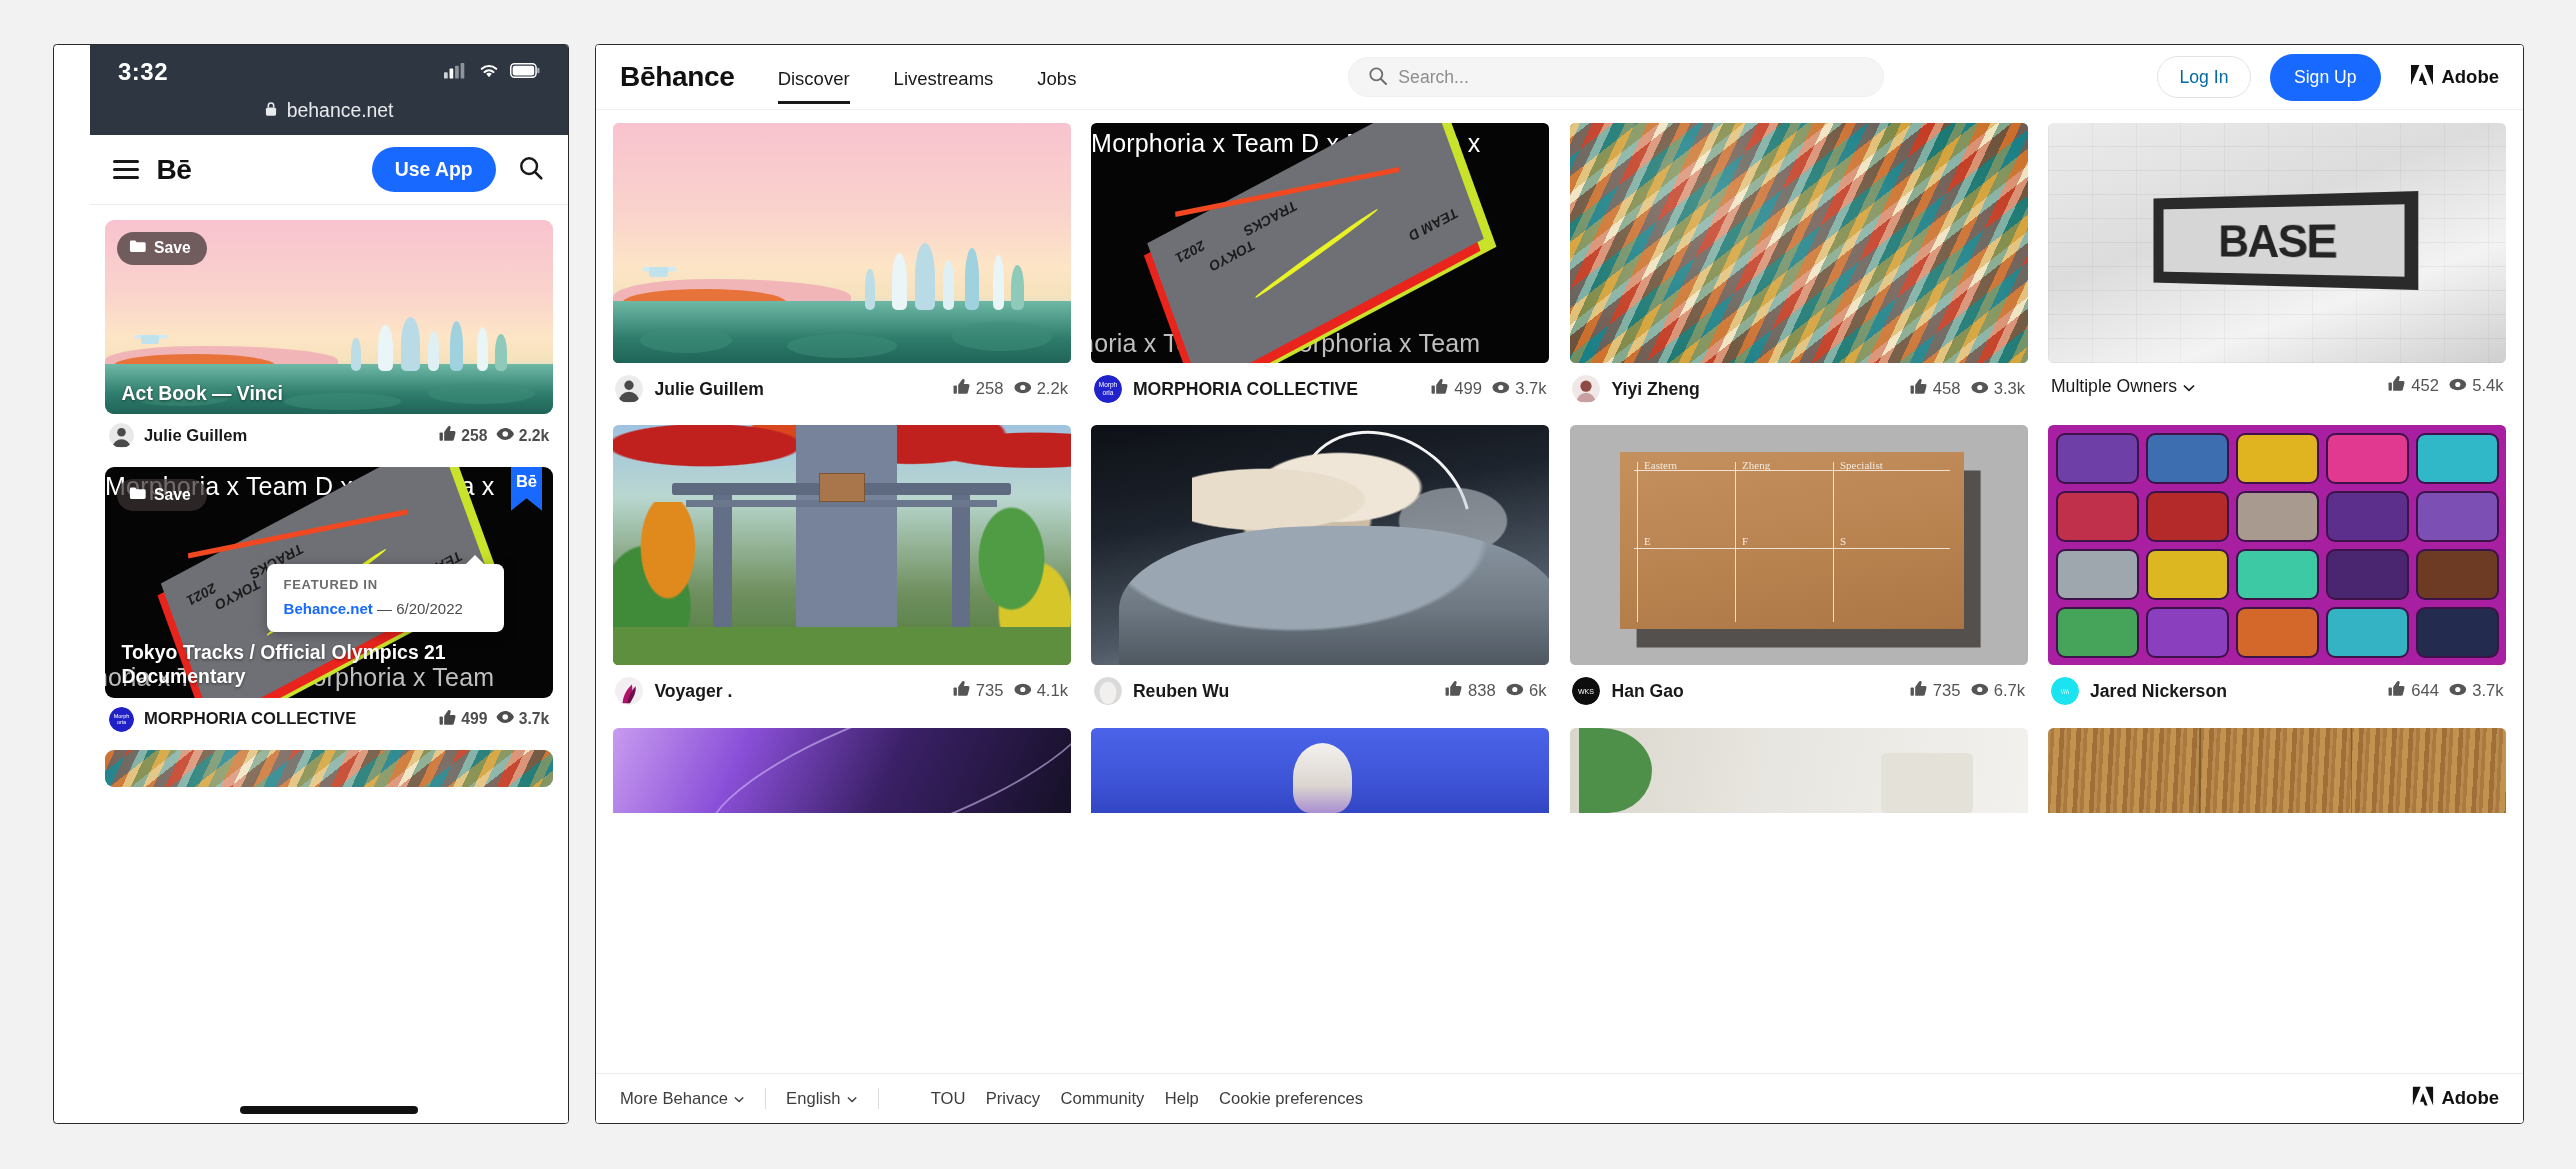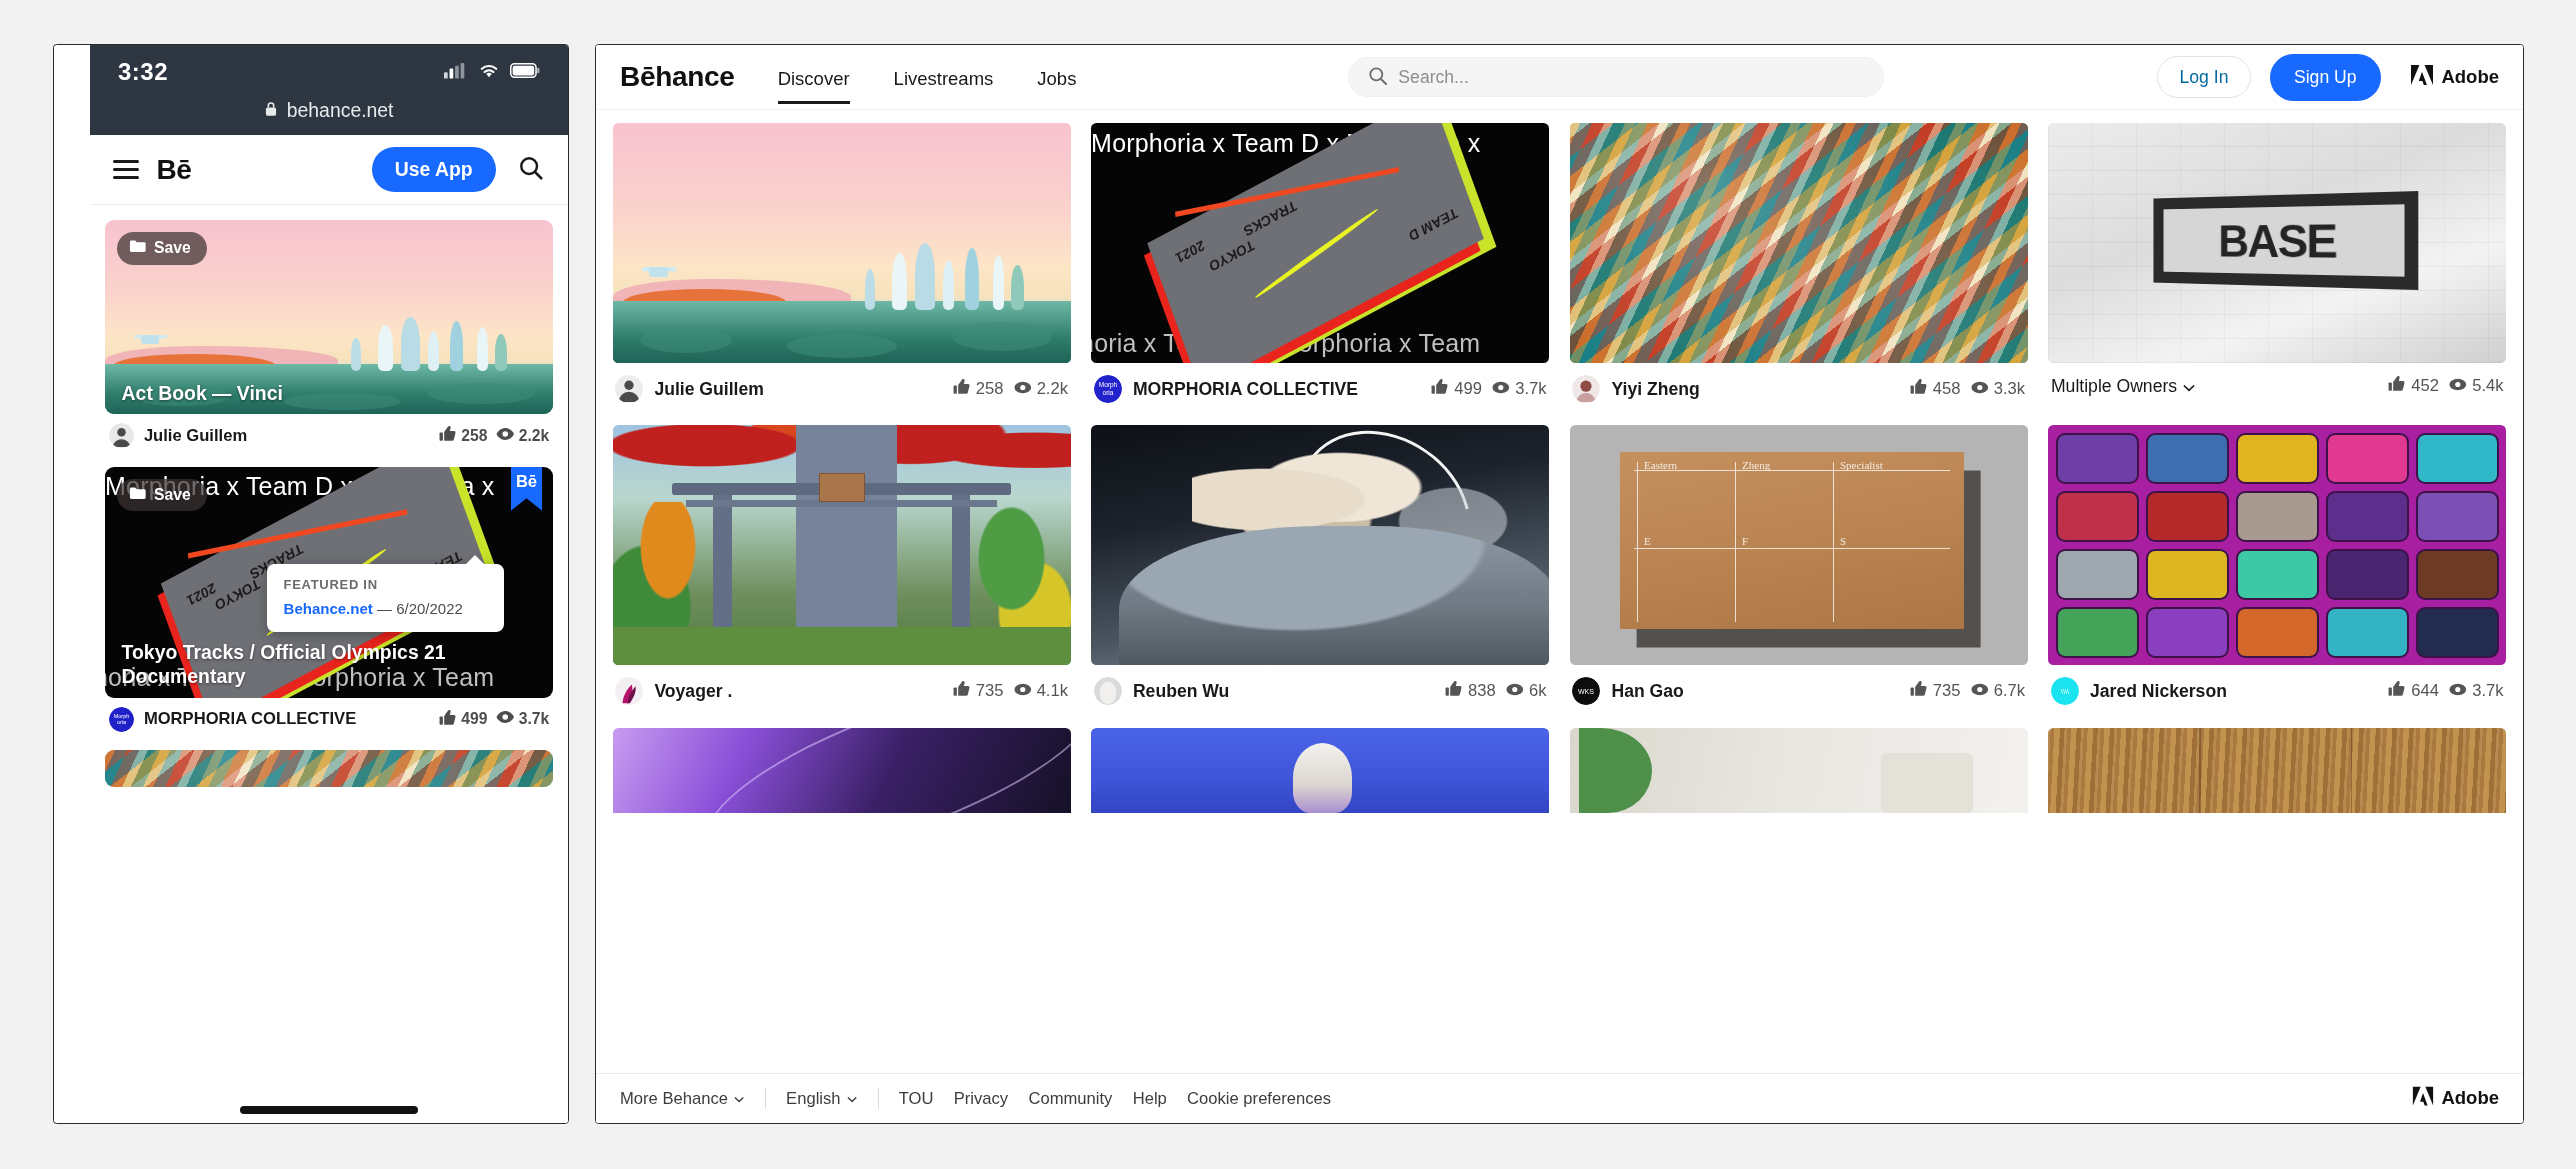--- a/index.html
+++ b/index.html
@@ -158,21 +158,21 @@
   .d-stats { margin-left: auto; display: flex; align-items: center; gap: 10.2px; color: #555; font-size: 16.6px; }
   .d-stats .sp { display: flex; align-items: center; gap: 5.5px; }
   .d-thumb.partial { height: 85px; border-radius: 5.5px 5.5px 0 0; }
 
   .d-footer {
     height: 50px; background: #fff; border-top: 0.9px solid #ececec;
     display: flex; align-items: center; padding: 0 24px; gap: 20.3px; flex: 0 0 auto;
   }
   .d-footer .fitem { font-size: 16.6px; color: #3d3d3d; cursor: pointer; display: flex; align-items: center; gap: 6.5px; }
   .d-footer .sep { width: 0.9px; height: 20.3px; background: #dcdcdc; }
-  .d-footer .flinks { display: flex; gap: 20.3px; }
+  .d-footer .flinks { display: flex; gap: 20.3px; margin-left: 32px; }
   .d-footer .spacer { flex: 1; }
 
   
   .art-vinci {
     background: linear-gradient(180deg,#f8c3cf 0%,#fad3cc 38%,#fde5c6 60%,#f6e2bd 72%,#cfe2d6 80%,#7fbfae 88%,#3d8f7e 100%);
   }
   .art-vinci .sky-band { position:absolute; left:0; right:0; bottom:0; height:26%;
     background: linear-gradient(180deg,#6fb8a6 0%,#2f7d6c 60%,#1f6457 100%); }
   .art-vinci .hill { position:absolute; left:2%; bottom:24%; width:36%; height:7%;
     background:#e8733a; border-radius:60% 60% 0 0 / 100% 100% 0 0; }

